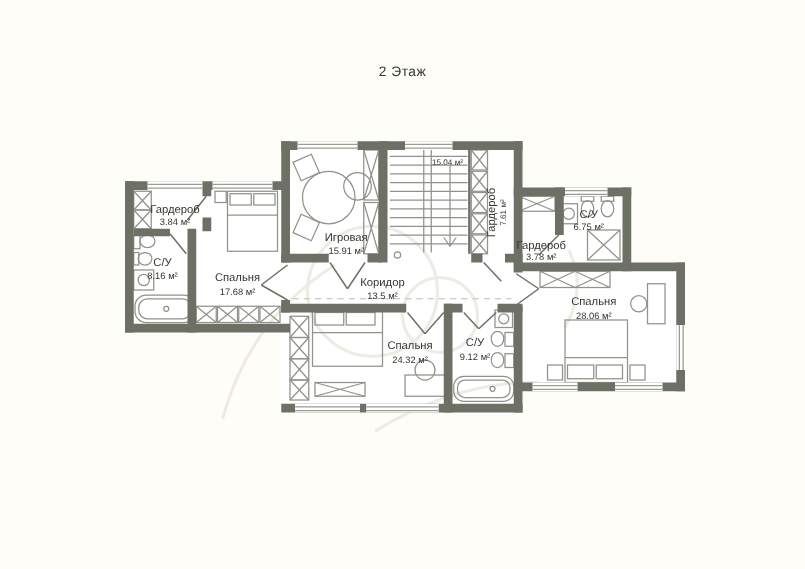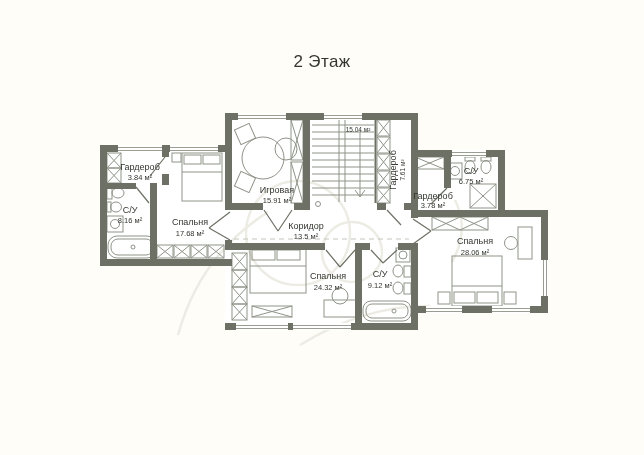--- a/index.html
+++ b/index.html
@@ -4,21 +4,21 @@
 <style>
   html,body{margin:0;padding:0;}
   body{
     width:644px;height:455px;overflow:hidden;
     background:var(--background,#fffdf8);
     font-family:"Liberation Sans", sans-serif;
   }
   .page{position:relative;width:644px;height:455px;}
   .floor-title{
     position:absolute;left:0;top:52px;width:644px;text-align:center;
-    font-size:17px;letter-spacing:.4px;color:var(--text,#2b2e27);
+    font-size:11px;letter-spacing:.4px;color:var(--text,#2b2e27);
   }
   svg{position:absolute;left:0;top:0;}
   .roomfill{fill:var(--room-fill,#ffffff);}
   .wall{fill:var(--wall,#6d7165);}
   .thinwall{stroke:var(--wall,#6d7165);stroke-width:2;fill:none;}
   .furn{stroke:var(--furniture-line,#8f9388);stroke-width:1;fill:none;}
   .stair{stroke:var(--furniture-line,#8f9388);stroke-width:1;fill:none;}
   .door{stroke:var(--wall,#6d7165);stroke-width:1.2;fill:none;}
   .winrect{fill:#ffffff;}
   .winline{stroke:#9a9d92;stroke-width:1;fill:none;}

